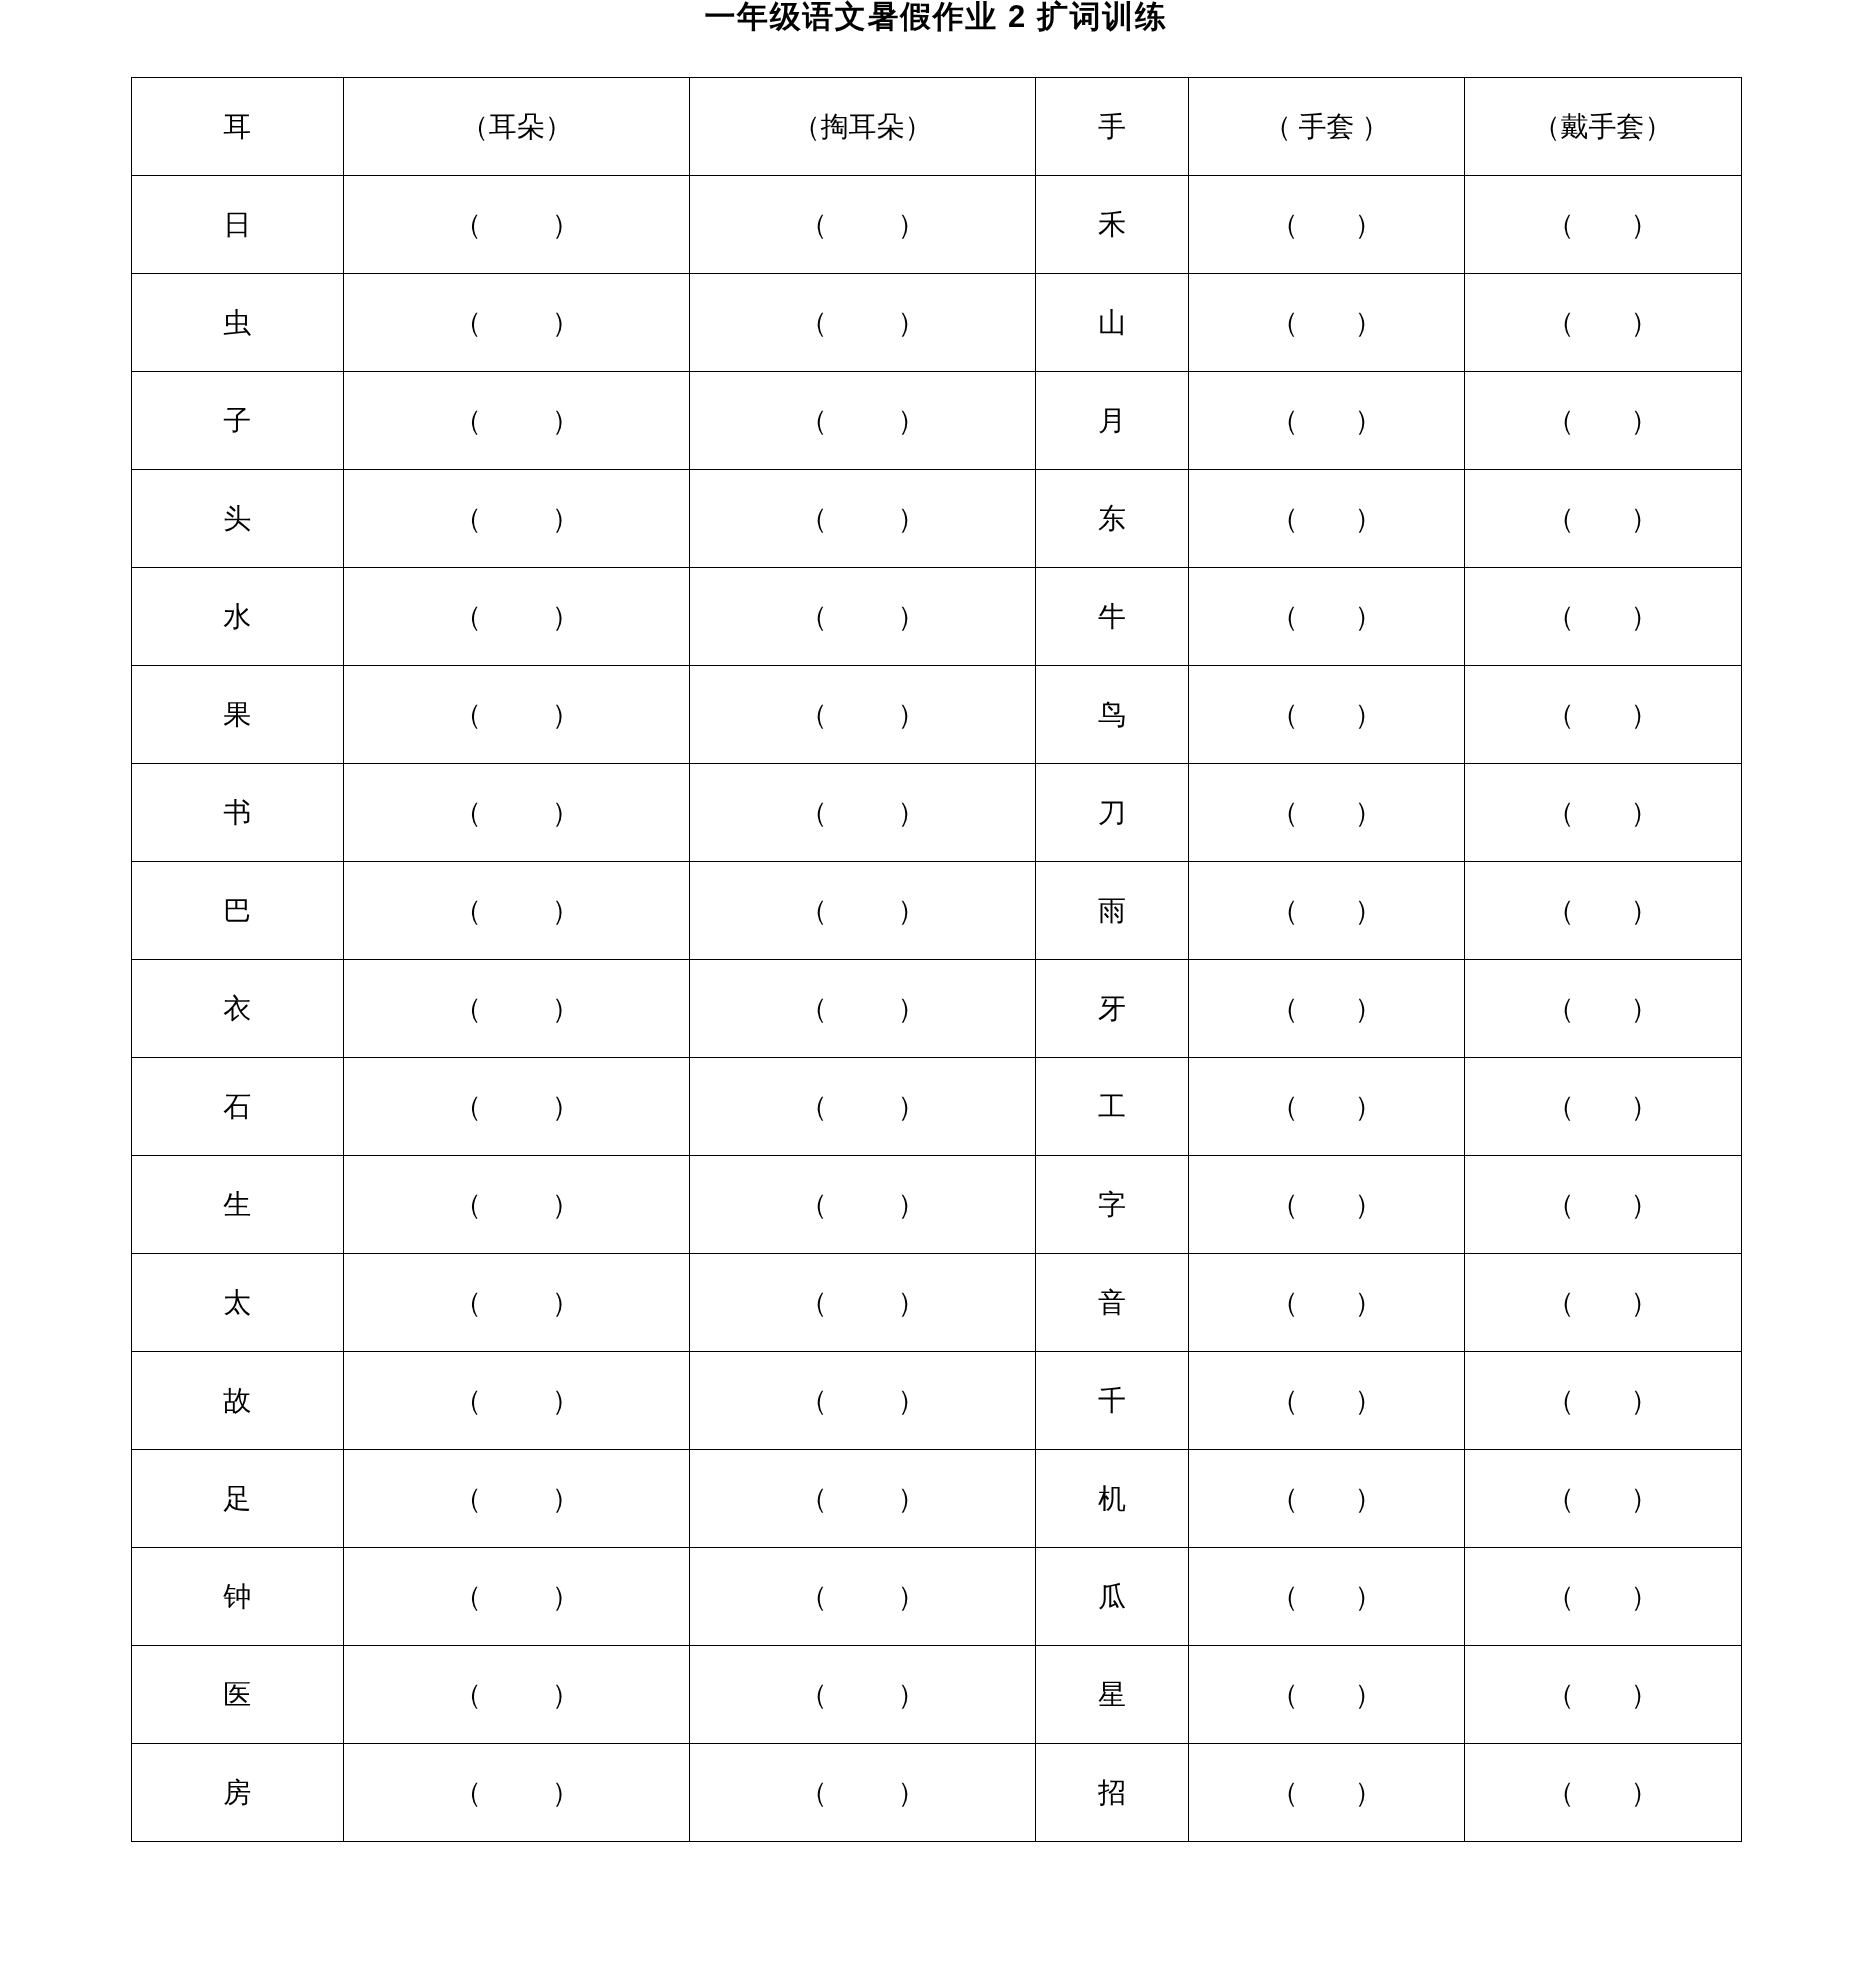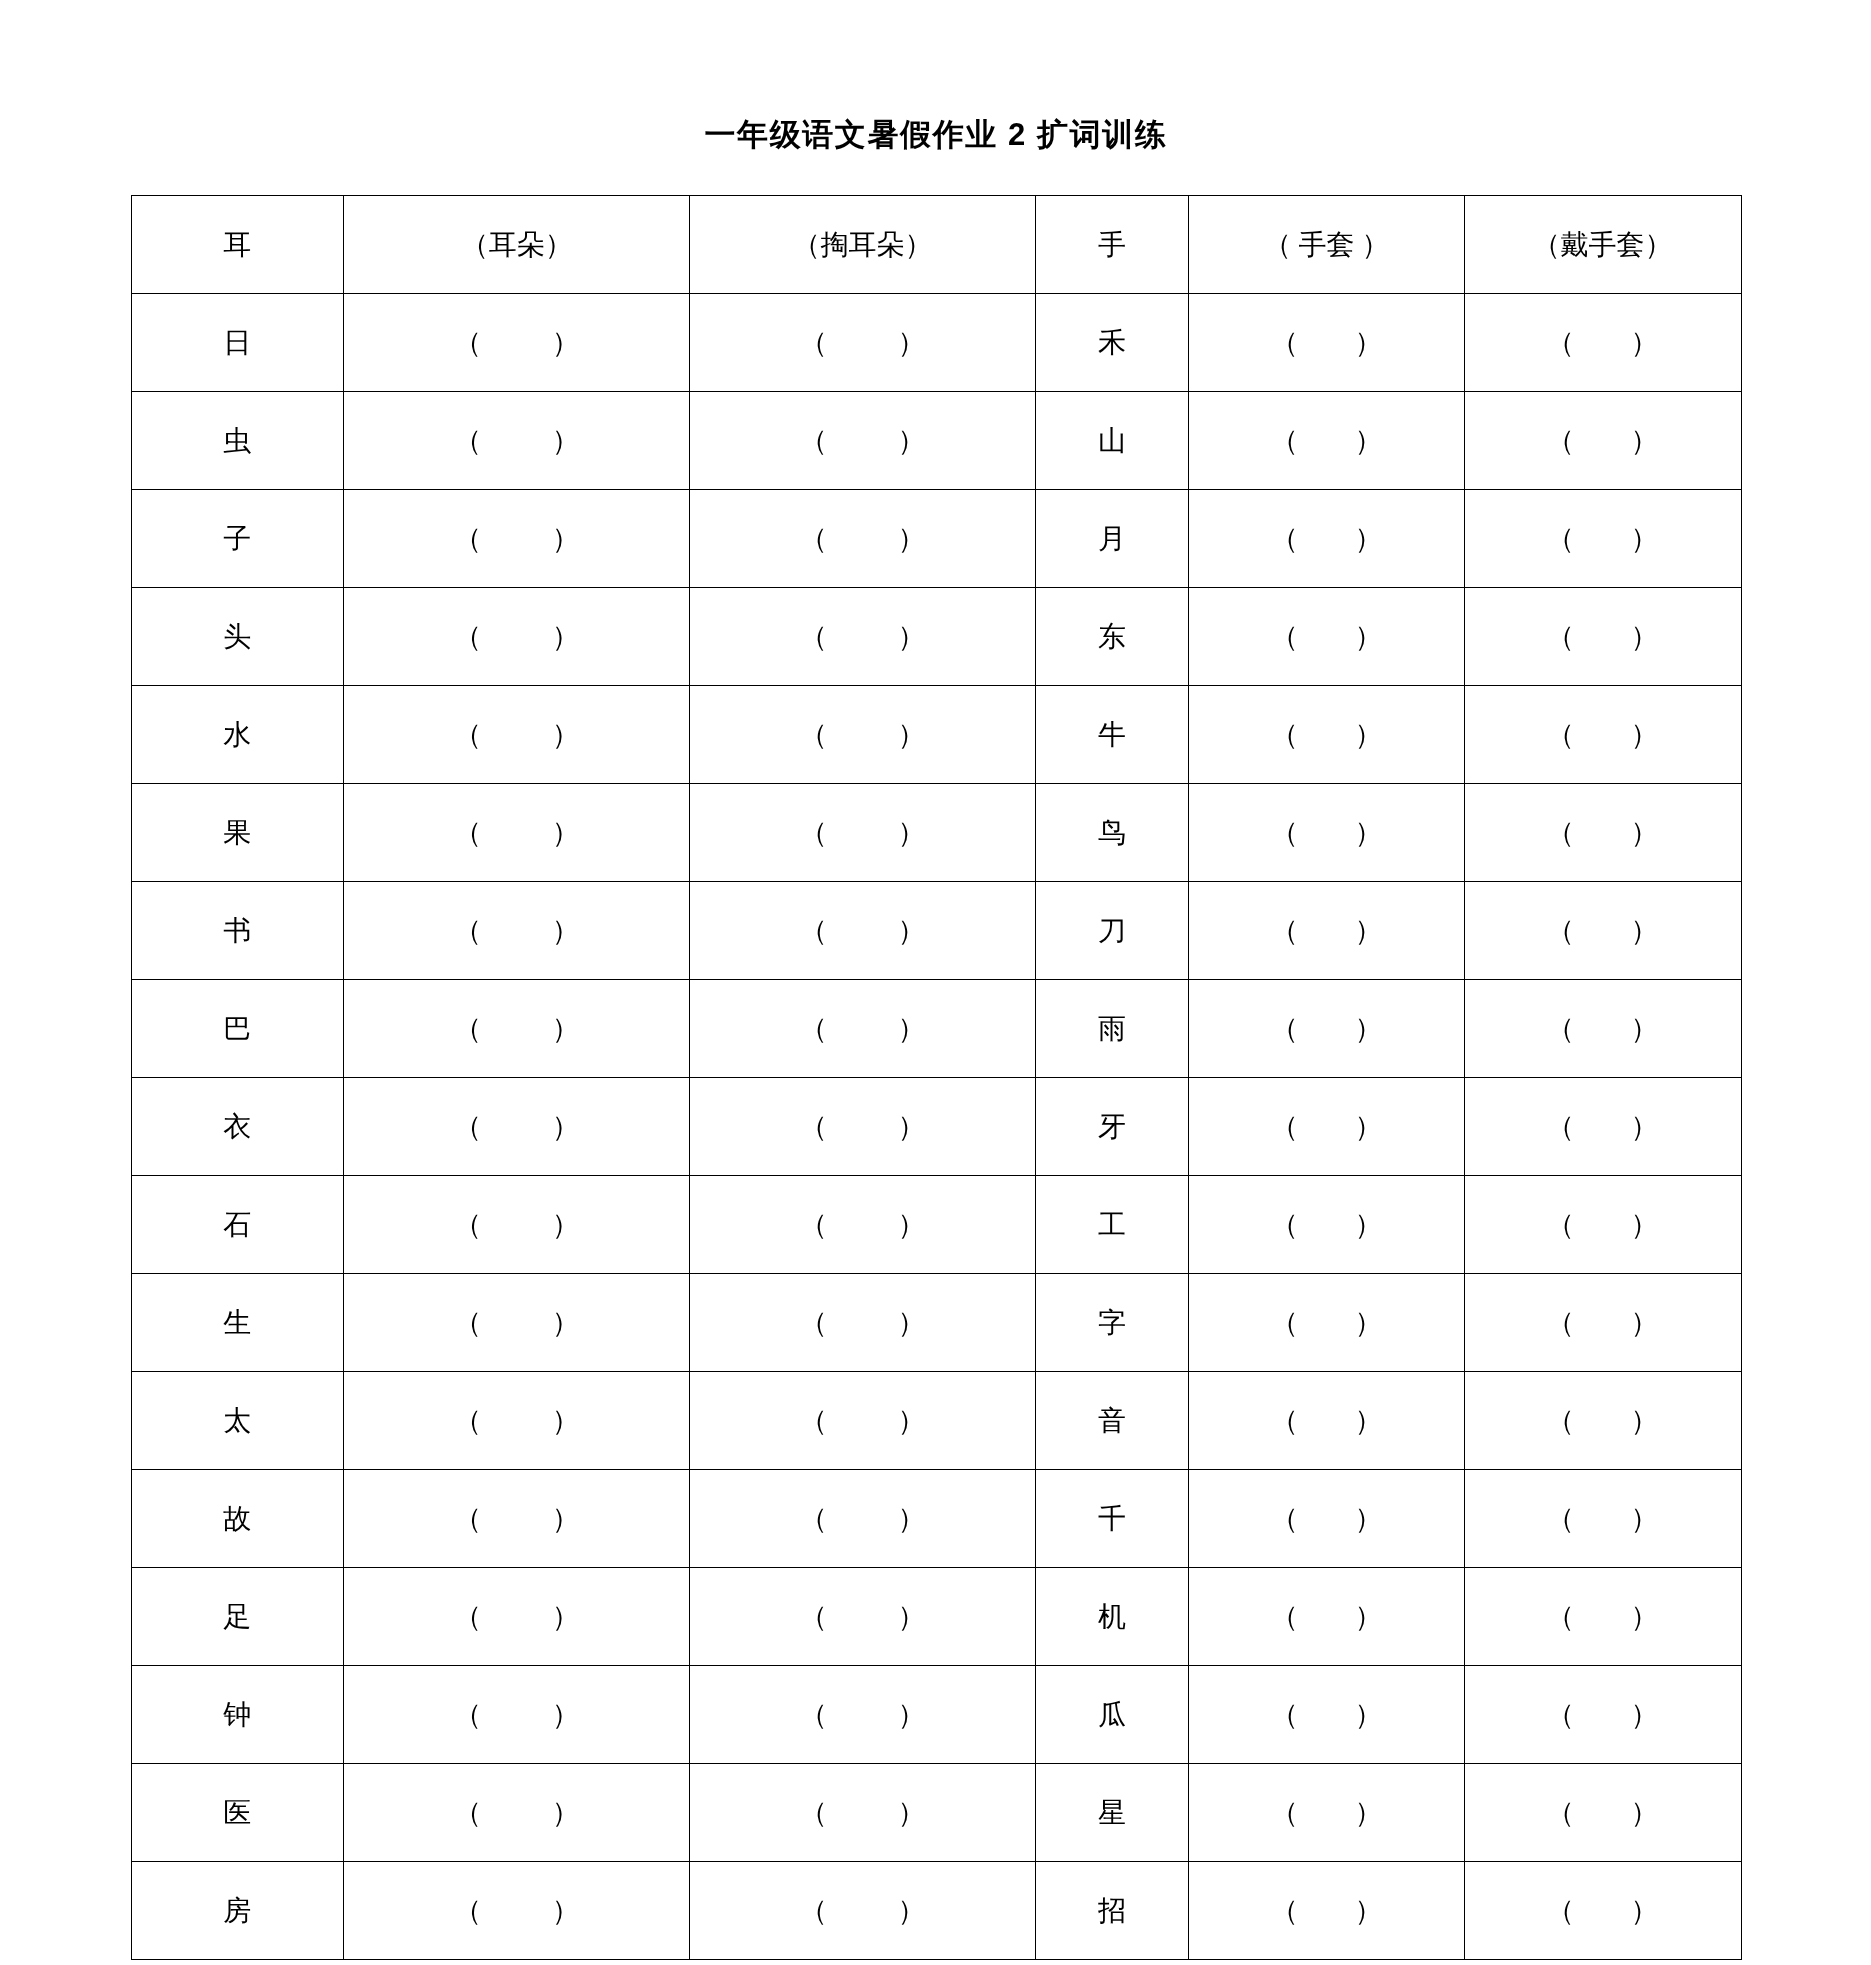--- a/index.html
+++ b/index.html
@@ -18,21 +18,20 @@
     box-sizing: border-box;
     padding: 0;
     position: relative;
     background: #ffffff;
   }
   .doc-title {
     text-align: center;
     font-size: 31px;
     font-weight: bold;
     letter-spacing: 1.6px;
-    padding-top: 118px;
     padding-bottom: 0;
     line-height: 1.1;
     font-family: "Liberation Sans", "DejaVu Sans", sans-serif;
   }
   .table-wrap {
     margin: 43px auto 0 auto;
     width: 1611px;
   }
   table.wordtable {
     border-collapse: collapse;

